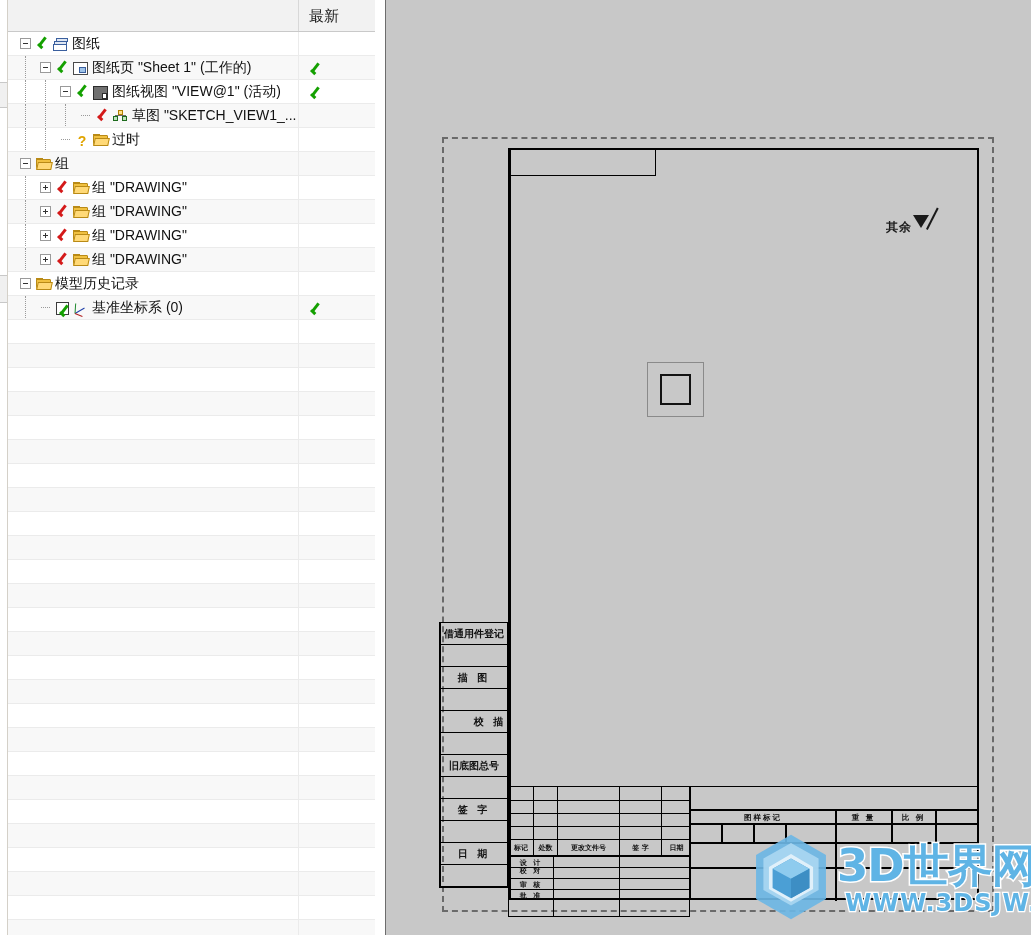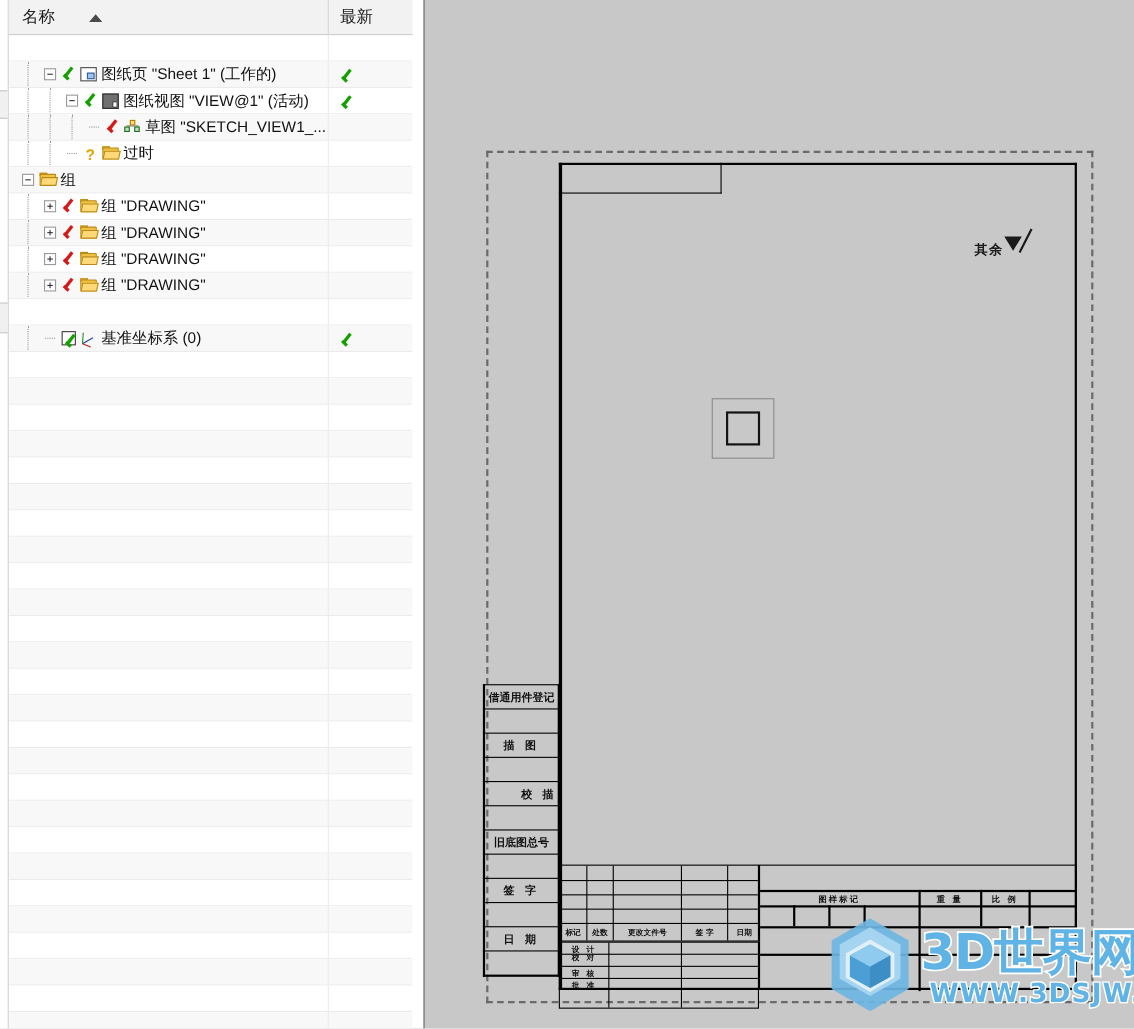--- a/index.html
+++ b/index.html
@@ -232,31 +232,33 @@
 <body>
 
 <div id="tree-panel">
 
   <div id="left-gutter">
     <div class="nub" style="top:82px;height:24px;"></div>
     <div class="nub" style="top:275px;height:26px;"></div>
   </div>
 
   <div id="tree-head">
-    <div class="hcell h-name">
-      <span>名称</span>
-      <span id="sort-arrow"></span>
-    </div>
     <div class="hcell h-status">
       <span>最新</span>
     </div>
   </div>
 
   <div id="rows">
       <div class="row">
+        <div class="namecell">
+          <span class="expander" style="left:12px;"></span>
+          <span class="icowrap" style="left:28px;"><span class="chk"></span></span>
+          <span class="icowrap" style="left:45px;"><span class="ico-sheet"><span class="p1"></span><span class="p2"></span><span class="p3"></span></span></span>
+          <span class="lblwrap" style="left:64px;"><span class="label">图纸</span></span>
+        </div>
         <div class="statuscell"></div>
       </div>
       <div class="row alt">
         <div class="namecell">
           <span class="guide" style="left:17px;"></span>
           <span class="expander" style="left:32px;"></span>
           <span class="icowrap" style="left:48px;"><span class="chk"></span></span>
           <span class="icowrap" style="left:65px;"><span class="ico-page"><span class="b"></span><span class="g"></span></span></span>
           <span class="lblwrap" style="left:84px;"><span class="label">图纸页 "Sheet 1" (工作的)</span></span>
         </div>
@@ -338,20 +340,25 @@
         <div class="namecell">
           <span class="guide" style="left:17px;"></span>
           <span class="expander plus" style="left:32px;"></span>
           <span class="icowrap" style="left:48px;"><span class="chk red"></span></span>
           <span class="icowrap" style="left:65px;"><span class="folder"><span class="tab"></span><span class="bk"></span><span class="fr"></span></span></span>
           <span class="lblwrap" style="left:84px;"><span class="label">组 "DRAWING"</span></span>
         </div>
         <div class="statuscell"></div>
       </div>
       <div class="row">
+        <div class="namecell">
+          <span class="expander" style="left:12px;"></span>
+          <span class="icowrap" style="left:28px;"><span class="folder"><span class="tab"></span><span class="bk"></span><span class="fr"></span></span></span>
+          <span class="lblwrap" style="left:47px;"><span class="label">模型历史记录</span></span>
+        </div>
         <div class="statuscell"></div>
       </div>
       <div class="row alt bold">
         <div class="namecell">
           <span class="guide" style="left:17px;"></span>
           <span class="elbow" style="left:33px;"></span>
           <span class="icowrap" style="left:48px;"><span class="ico-cb"><span class="chk chk2"></span></span></span>
           <span class="icowrap" style="left:65px;"><span class="ico-csys"><span class="ax"></span><span class="ay"></span><span class="az"></span></span></span>
           <span class="lblwrap" style="left:84px;"><span class="label">基准坐标系 (0)</span></span>
         </div>

